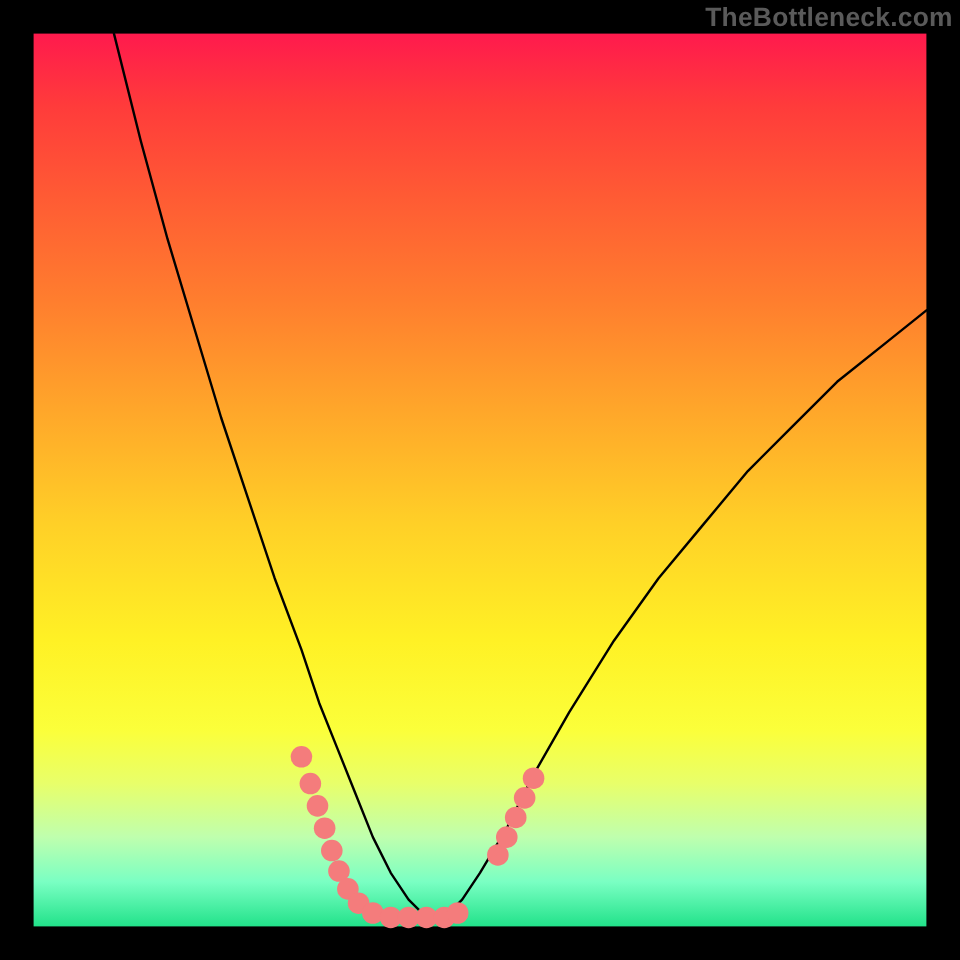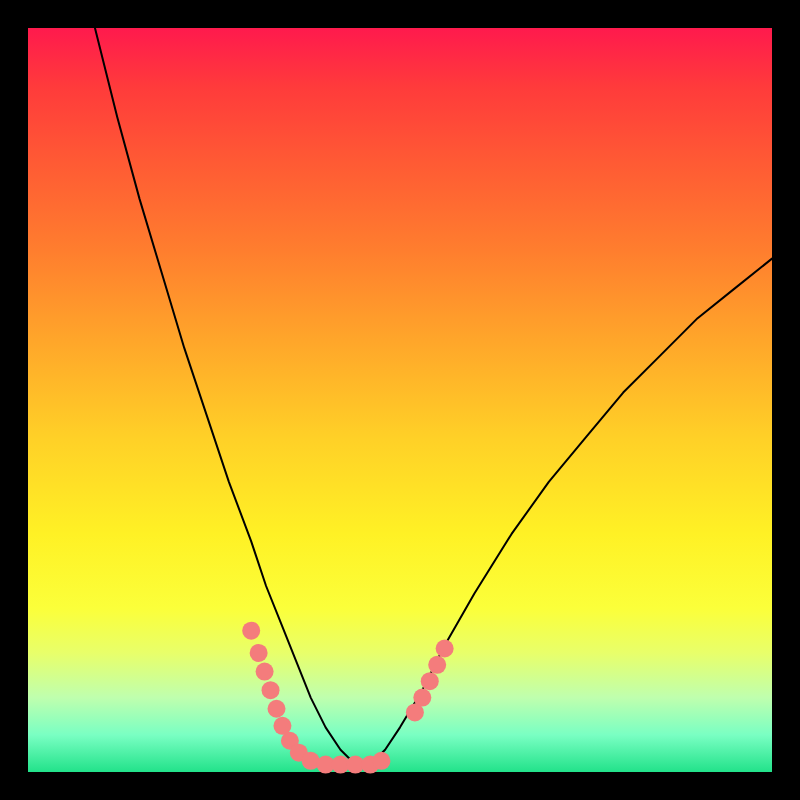--- a/index.html
+++ b/index.html
@@ -84,13 +84,14 @@
           <circle cx="342.24" cy="736.56" r="9" fill="#f47c7c"></circle>
           <circle cx="353.40" cy="732.84" r="9" fill="#f47c7c"></circle>
           <circle cx="386.88" cy="684.48" r="9" fill="#f47c7c"></circle>
           <circle cx="394.32" cy="669.60" r="9" fill="#f47c7c"></circle>
           <circle cx="401.76" cy="653.23" r="9" fill="#f47c7c"></circle>
           <circle cx="409.20" cy="636.86" r="9" fill="#f47c7c"></circle>
           <circle cx="416.64" cy="620.50" r="9" fill="#f47c7c"></circle>
         </g>
     </svg>
   </div>
+  <div class="watermark">TheBottleneck.com</div>
 </div>
 
 </body></html>

